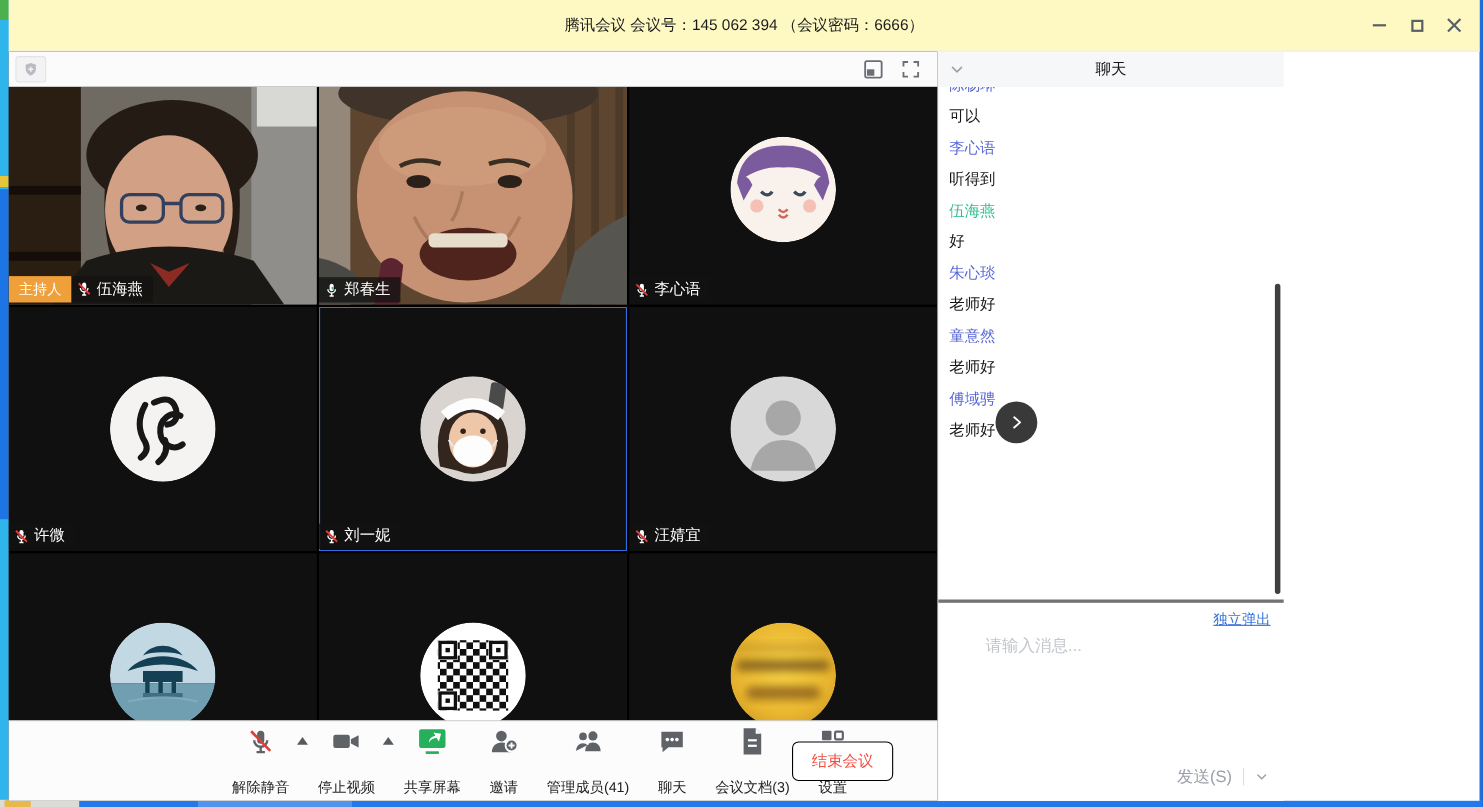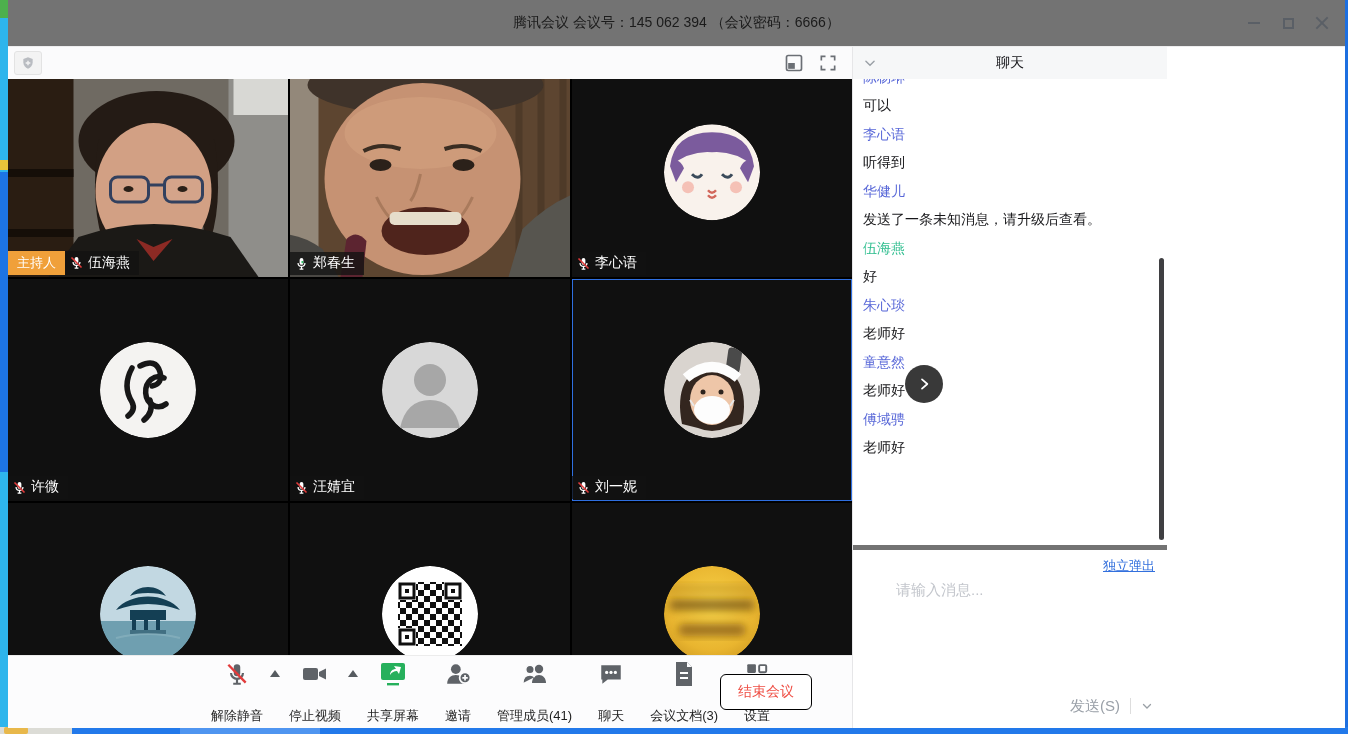--- a/index.html
+++ b/index.html
@@ -13,21 +13,21 @@
   .desk-left .seg-blue { position:absolute; top:172px; left:0; width:8px; height:300px; background:#1d74e4; }
   .desk-right { position:absolute; right:0; top:0; width:3px; height:100%; background:#1d6fe0; }
   .taskbar { position:absolute; left:0; bottom:0; width:100%; height:7px; background:#2279ea; }
   .taskbar .tb-light { position:absolute; left:0; top:0; width:72px; height:7px; background:#dcdcd6; }
   .taskbar .tb-ico { position:absolute; left:4px; top:0; width:24px; height:7px; background:#e8b84b; border-radius:2px; }
   .taskbar .tb-seg { position:absolute; left:180px; top:0; width:140px; height:7px; background:#4f95f0; }
 
   
   .window { position:absolute; left:8px; top:0; right:3px; bottom:6px; background:#fff; display:flex; flex-direction:column; }
 
-  .titlebar { flex:0 0 47px; background:#737373; border-bottom:1px solid #ededee; position:relative; display:flex; align-items:center; justify-content:center; }
+  .titlebar { flex:0 0 47px; background:#fef9c3; border-bottom:1px solid #ededee; position:relative; display:flex; align-items:center; justify-content:center; }
   .title-text { font-size:14px; color:#1b1b1b; }
   .win-controls { position:absolute; right:10px; top:0; height:100%; display:flex; align-items:center; gap:8px; }
   .wc { width:26px; height:26px; display:flex; align-items:center; justify-content:center; cursor:default; }
   .wc-min-bar { width:12px; border-top:2px solid #5a5f66; }
   .wc-max-box { width:11px; height:11px; border:2px solid #5a5f66; }
   .wc-close-x { position:relative; width:14px; height:14px; }
   .wc-close-x::before,.wc-close-x::after { content:""; position:absolute; left:-1px; top:6px; width:16px; border-top:2px solid #5a5f66; }
   .wc-close-x::before { transform:rotate(45deg); }
   .wc-close-x::after { transform:rotate(-45deg); }
 
@@ -66,21 +66,21 @@
   .chat { width:315px; background:#fff; border-left:1px solid #e6e6e8; display:flex; flex-direction:column; }
   .chat-header { flex:0 0 32px; background:#f6f7f8; position:relative; display:flex; align-items:center; justify-content:center; font-size:14px; color:#16161a; }
   .chat-header .hdr-chevron { position:absolute; left:10px; top:9px; cursor:pointer; }
   .chat-messages { flex:0 0 466px; overflow:hidden; position:relative; padding:0 8px 0 10px; }
   .msg-scroll { margin-top:-12px; }
   .msg { margin-bottom:9px; }
   .msg-name { font-size:14px; line-height:20px; color:#5968d8; margin-bottom:8px; }
   .msg.self .msg-name { color:#2fbe8f; }
   .msg-text { font-size:14px; line-height:20px; color:#17171a; }
   .chat-scrollbar { position:absolute; right:3px; top:179px; width:5px; height:282px; background:#3f3f42; border-radius:3px; cursor:pointer; }
-  .popout-row { border-top:5px solid #737373; text-align:right; padding:6px 12px 2px; }
+  .popout-row { border-top:3px solid #737373; text-align:right; padding:6px 12px 2px; }
   .popout-link { color:#3370dd; font-size:13px; text-decoration:underline; cursor:pointer; }
   .chat-input { flex:1; padding:4px 6px;margin-left:37px; }
   .chat-input textarea { width:100%; height:100%; border:none; outline:none; resize:none; font-family:inherit; font-size:15px; color:#333; background:transparent; }
   .chat-input textarea::placeholder { color:#c3c6cc; }
   .send-row { flex:0 0 36px; display:flex; align-items:center; justify-content:flex-end; gap:10px; padding:0 14px 8px; }
   .send-label { color:#9aa0a8; font-size:15px; cursor:pointer; }
   .send-divider { width:1px; height:16px; background:#ddd; }
 </style>
 </head>
 <body>
@@ -256,41 +256,20 @@
                   <path d="M12 3a3 3 0 0 1 3 3v5a3 3 0 0 1-6 0V6a3 3 0 0 1 3-3z" fill="#fff"></path>
                   <path d="M6.5 11a5.5 5.5 0 0 0 11 0" stroke="#fff" stroke-width="2" fill="none"></path>
                   <path d="M12 16.5V21M9 21h6" stroke="#fff" stroke-width="2"></path>
                   <path d="M4 4l16 16" stroke="#e23b3b" stroke-width="2.6"></path>
                 </svg>
               <span>许微</span>
             </span>
           </div>
         </div>
 
-        <div class="tile">
-          <div class="avatar">
-            <svg width="96" height="96" viewBox="0 0 96 96">
-              <circle cx="48" cy="48" r="48" fill="#d8d8d8"></circle>
-              <circle cx="48" cy="38" r="16" fill="#a7a7a7"></circle>
-              <path d="M18,86 Q24,58 48,58 Q72,58 78,86 Z" fill="#a7a7a7"></path>
-            </svg>
-          </div>
-          <div class="name-tag">
-            <span class="tag-main">
-              <svg width="15" height="15" viewBox="0 0 24 24">
-                  <path d="M12 3a3 3 0 0 1 3 3v5a3 3 0 0 1-6 0V6a3 3 0 0 1 3-3z" fill="#fff"></path>
-                  <path d="M6.5 11a5.5 5.5 0 0 0 11 0" stroke="#fff" stroke-width="2" fill="none"></path>
-                  <path d="M12 16.5V21M9 21h6" stroke="#fff" stroke-width="2"></path>
-                  <path d="M4 4l16 16" stroke="#e23b3b" stroke-width="2.6"></path>
-                </svg>
-              <span>汪婧宜</span>
-            </span>
-          </div>
-        </div>
-
         <div class="tile selected">
           <div class="avatar">
             <svg width="96" height="96" viewBox="0 0 96 96">
               <circle cx="48" cy="48" r="48" fill="#d9d4cf"></circle>
               <rect x="63" y="6" width="14" height="24" rx="3" fill="#4a4a4a" transform="rotate(8 70 18)"></rect>
               <path d="M18,82 Q8,32 48,20 Q88,32 78,82 L62,86 Q48,92 34,86 Z" fill="#33261f"></path>
               <path d="M22,36 Q48,14 74,36" stroke="#fdfdfd" stroke-width="10" fill="none"></path>
               <ellipse cx="48" cy="58" rx="22" ry="25" fill="#eec6a8"></ellipse>
               <circle cx="39" cy="50" r="2.5" fill="#2e241e"></circle>
               <circle cx="57" cy="50" r="2.5" fill="#2e241e"></circle>
@@ -300,20 +279,41 @@
           </div>
           <div class="name-tag">
             <span class="tag-main">
               <svg width="15" height="15" viewBox="0 0 24 24">
                   <path d="M12 3a3 3 0 0 1 3 3v5a3 3 0 0 1-6 0V6a3 3 0 0 1 3-3z" fill="#fff"></path>
                   <path d="M6.5 11a5.5 5.5 0 0 0 11 0" stroke="#fff" stroke-width="2" fill="none"></path>
                   <path d="M12 16.5V21M9 21h6" stroke="#fff" stroke-width="2"></path>
                   <path d="M4 4l16 16" stroke="#e23b3b" stroke-width="2.6"></path>
                 </svg>
               <span>刘一妮</span>
+            </span>
+          </div>
+        </div>
+
+        <div class="tile">
+          <div class="avatar">
+            <svg width="96" height="96" viewBox="0 0 96 96">
+              <circle cx="48" cy="48" r="48" fill="#d8d8d8"></circle>
+              <circle cx="48" cy="38" r="16" fill="#a7a7a7"></circle>
+              <path d="M18,86 Q24,58 48,58 Q72,58 78,86 Z" fill="#a7a7a7"></path>
+            </svg>
+          </div>
+          <div class="name-tag">
+            <span class="tag-main">
+              <svg width="15" height="15" viewBox="0 0 24 24">
+                  <path d="M12 3a3 3 0 0 1 3 3v5a3 3 0 0 1-6 0V6a3 3 0 0 1 3-3z" fill="#fff"></path>
+                  <path d="M6.5 11a5.5 5.5 0 0 0 11 0" stroke="#fff" stroke-width="2" fill="none"></path>
+                  <path d="M12 16.5V21M9 21h6" stroke="#fff" stroke-width="2"></path>
+                  <path d="M4 4l16 16" stroke="#e23b3b" stroke-width="2.6"></path>
+                </svg>
+              <span>汪婧宜</span>
             </span>
           </div>
         </div>
 
         <div class="tile">
           <div class="avatar">
             <svg width="96" height="96" viewBox="0 0 96 96">
               <defs>
                   <clipPath id="c7">
                     <circle cx="48" cy="48" r="48"></circle>
@@ -511,24 +511,20 @@
       <div class="chat-messages">
         <div class="msg-scroll">
           <div class="msg">
             <div class="msg-name">陈杨琳</div>
             <div class="msg-text">可以</div>
           </div>
           <div class="msg">
             <div class="msg-name">李心语</div>
             <div class="msg-text">听得到</div>
           </div>
-          <div class="msg">
-            <div class="msg-name">华健儿</div>
-            <div class="msg-text">发送了一条未知消息，请升级后查看。</div>
-          </div>
           <div class="msg self">
             <div class="msg-name">伍海燕</div>
             <div class="msg-text">好</div>
           </div>
           <div class="msg">
             <div class="msg-name">朱心琰</div>
             <div class="msg-text">老师好</div>
           </div>
           <div class="msg">
             <div class="msg-name">童意然</div>

